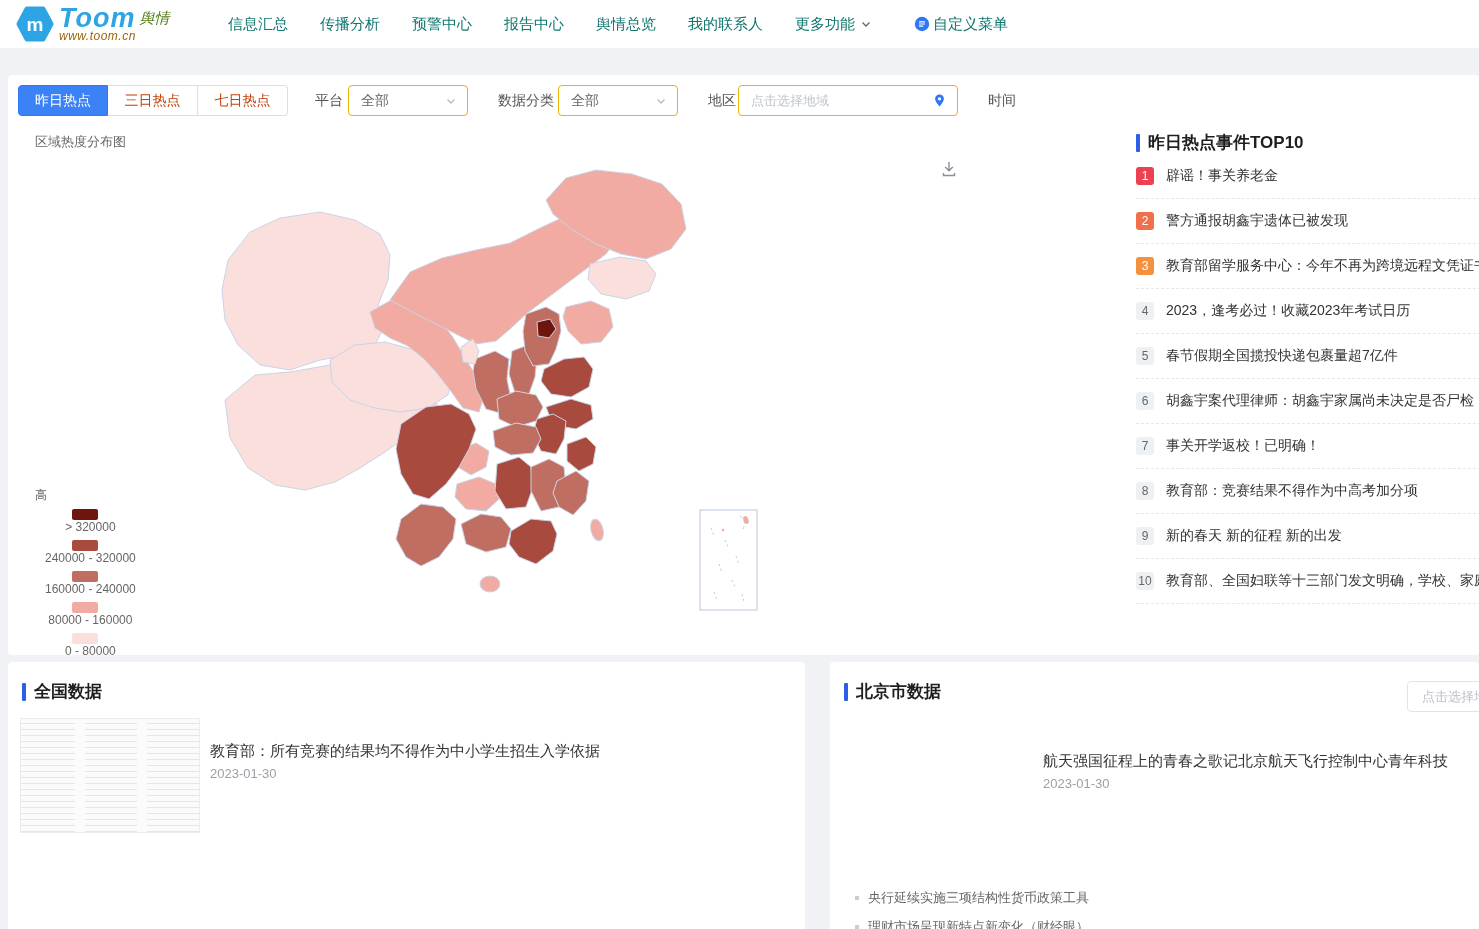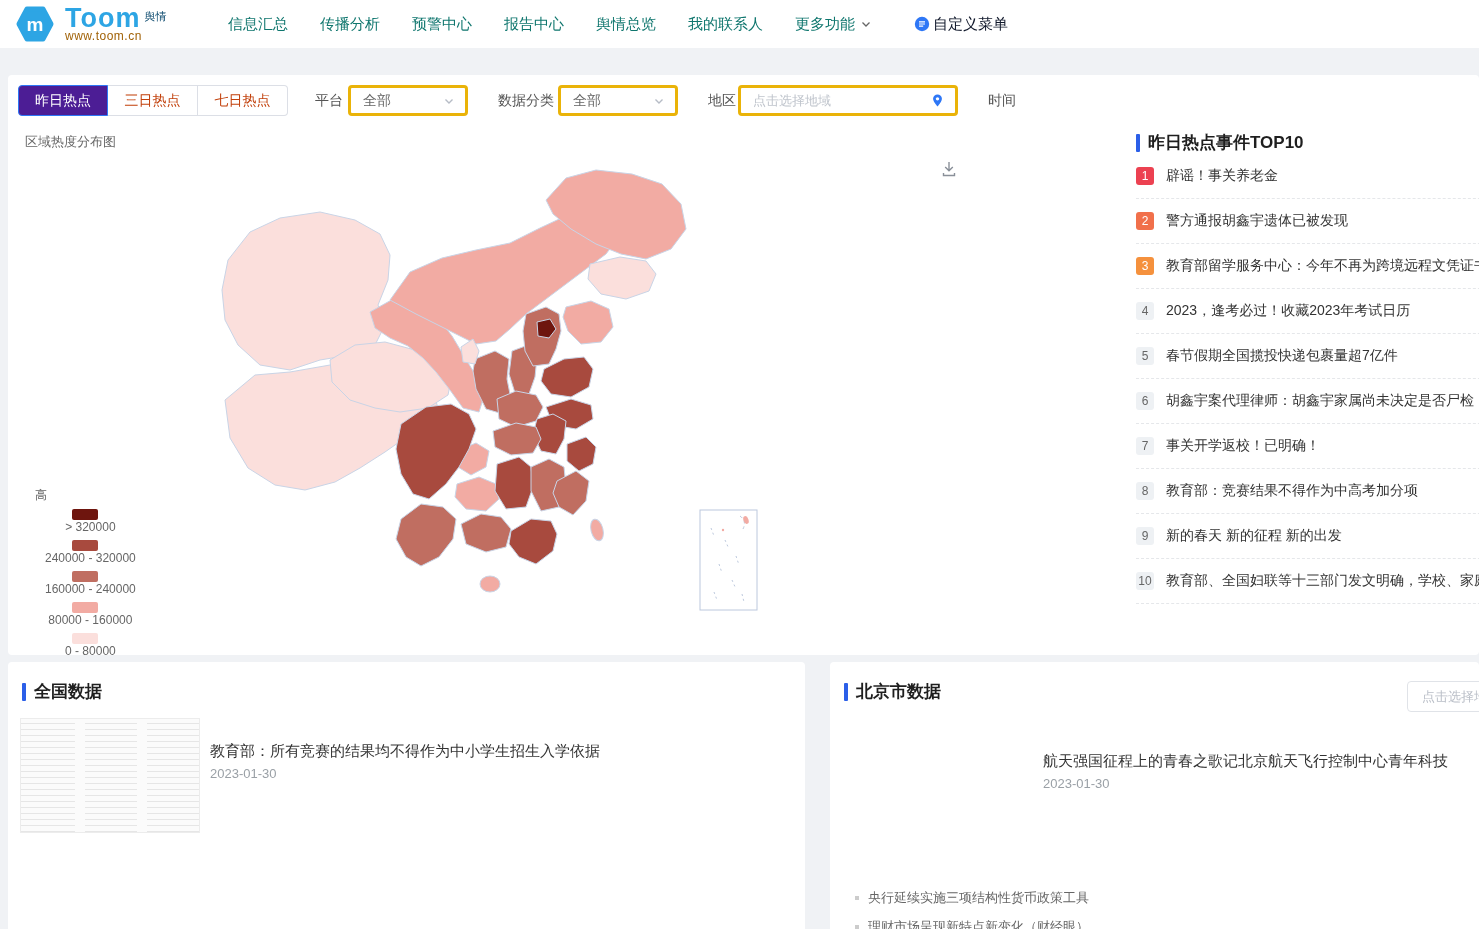--- a/index.html
+++ b/index.html
@@ -6,48 +6,48 @@
   html,body { width:1479px; height:929px; overflow:hidden; }
   body {
     background:#f0f2f5;
     font-family:"Liberation Sans","DejaVu Sans",sans-serif;
     color:#333;
     position:relative;
   }
   
   .nav { position:absolute; left:0; top:0; width:1479px; height:48px; background:#fff; }
   .logo { position:absolute; left:15px; top:4px; display:flex; align-items:center; cursor:pointer; }
-  .logo-text { margin-left:10px; position:relative; }
+  .logo-text { margin-left:4px; position:relative;font-style:italic; }
   .logo-row { display:flex; align-items:flex-start; }
   .logo-name { font-size:27px; font-weight:bold; color:#2da5e4; letter-spacing:1px; line-height:26px; }
-  .logo-suffix { font-size:11px; color:#0c4a6e; margin-left:4px; margin-top:4px; }
+  .logo-suffix { font-size:15px; color:#4d7c0f; margin-left:4px; margin-top:4px; }
   .logo-domain { font-size:12px; color:#a16207; margin-top:-2px; letter-spacing:0.5px; }
   .nav-items { position:absolute; left:228px; top:0; height:48px; display:flex; align-items:center; }
   .nav-item { font-size:15px; color:#0f766e; margin-right:32px; cursor:pointer; white-space:nowrap; display:flex; align-items:center; }
   .nav-item svg { margin-left:5px; }
-  .nav-custom { display:flex; align-items:center; font-size:15px; color:#0f172a; cursor:pointer; margin-left:10px; }
+  .nav-custom { display:flex; align-items:center; font-size:15px; color:#0f766e; cursor:pointer; margin-left:10px; }
   .nav-custom svg { margin-right:3px; }
 
   
   .main-panel { position:absolute; left:8px; top:75px; width:1471px; height:580px; background:#fff; border-radius:4px; overflow:hidden; }
 
   
   .tabs { position:absolute; left:10px; top:10px; display:flex; }
   .tab { width:90px; height:31px; line-height:29px; text-align:center; font-size:14px; color:#c2410c; background:#fff; border:1px solid #dcdfe6; border-left:none; cursor:pointer; }
   .tab:first-child { border-left:1px solid #dcdfe6; border-radius:4px 0 0 4px; }
   .tab:last-child { border-radius:0 4px 4px 0; }
-  .tab.active { background:#4c1d95; border-color:#2e77f6; color:#fff; }
+  .tab.active { background:#3b82f6; border-color:#2e77f6; color:#fff; }
   .f-label { position:absolute; top:10px; height:31px; line-height:31px; font-size:14px; color:#555; }
-  .f-select, .f-input { position:absolute; top:10px; height:31px; border:3px solid #eab308; border-radius:4px; background:#fff; display:flex; align-items:center; padding:0 10px 0 12px; cursor:pointer;gap:20px; }
+  .f-select, .f-input { position:absolute; top:10px; height:31px; border:1px solid #eab308; border-radius:4px; background:#fff; display:flex; align-items:center; padding:0 10px 0 12px; cursor:pointer;gap:20px; }
   .f-select .val { flex:1; font-size:14px; color:#666; }
   .f-input input { flex:1; border:none; outline:none; font-size:13px; color:#666; background:transparent; width:100%; }
   .f-input input::placeholder { color:#bfc4cc; }
 
   
-  .map-title { position:absolute; left:17px; top:58px; font-size:13px; color:#666; }
+  .map-title { position:absolute; left:27px; top:58px; font-size:13px; color:#666; }
   .download-btn { position:absolute; left:932px; top:85px; cursor:pointer; }
   .map-svg { position:absolute; left:172px; top:85px; }
   .map-svg polygon, .map-svg ellipse.prov { stroke:#c9d4e6; stroke-width:1; stroke-linejoin:round; }
 
   
   .legend { position:absolute; left:27px; top:410px; }
   .legend-cap { font-size:12px; color:#666; margin:2px 0 5px 0; }
   .legend-row { display:flex; align-items:center; margin-bottom:6px;flex-direction:column; }
   .legend-swatch { width:26px; height:11px; border-radius:2px; }
   .legend-label { font-size:12px; color:#666; margin-left:10px; }

